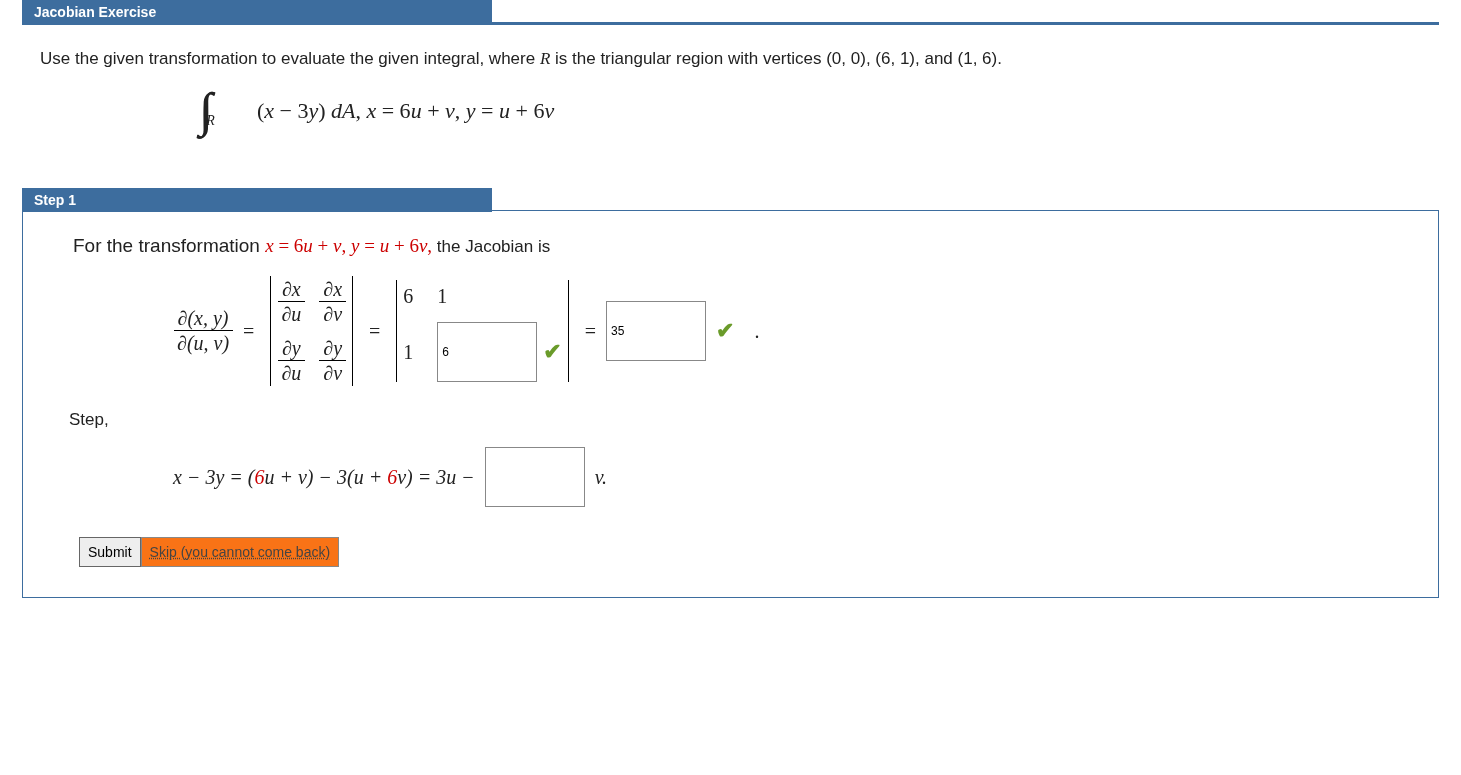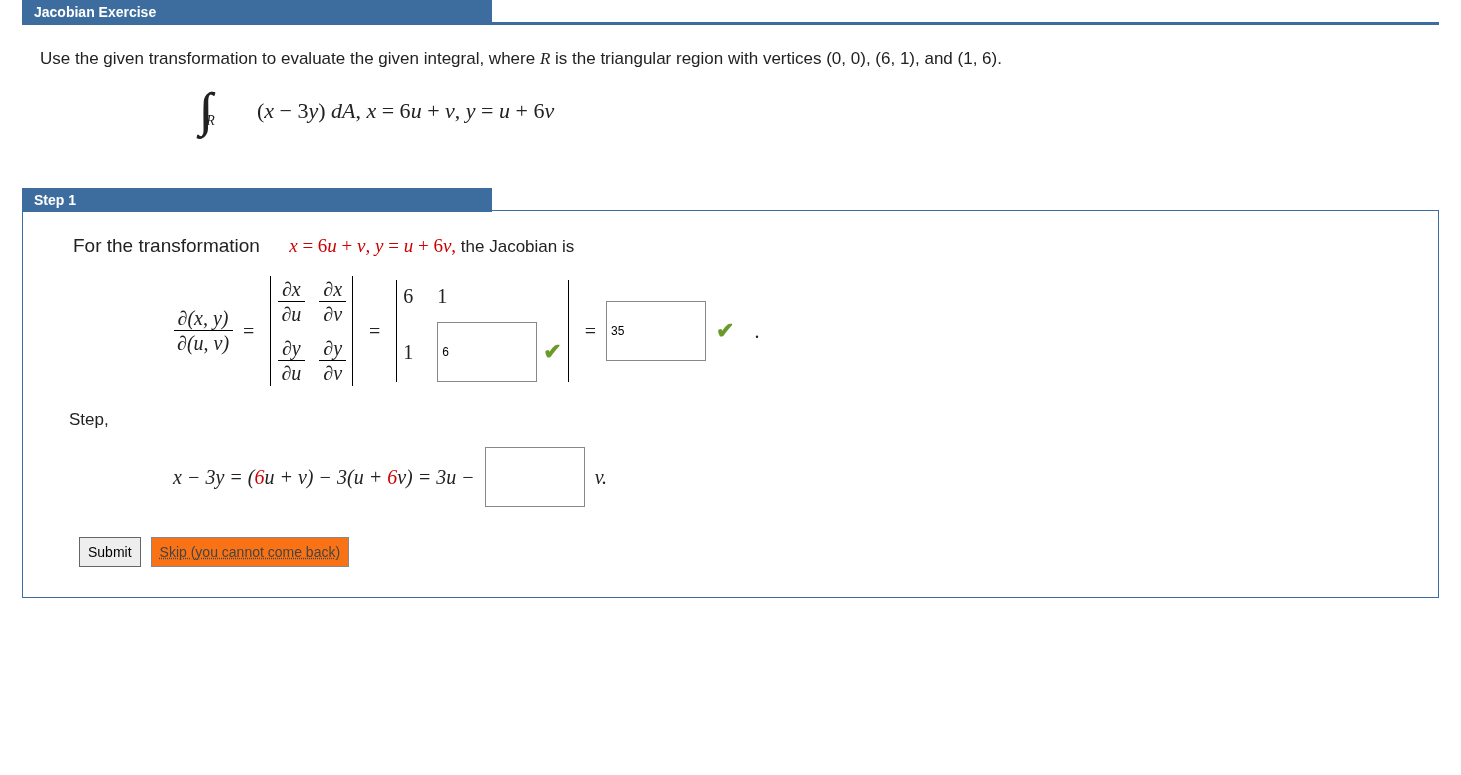--- a/index.html
+++ b/index.html
@@ -123,21 +123,20 @@
     color: #444;
     text-decoration: underline dotted;
     border: 1px solid #888;
     padding: 3px 8px;
     font-size: 14px;
     cursor: pointer;
     background: #f97316;
   }
   .actions {
     display: flex;
-    gap: 10px;
     margin-top: 30px;
     margin-left: 6px;
   }
   .row-math {
      display:flex; align-items:flex-start; gap:8px; flex-wrap:nowrap;margin-left:32px;
   }
 </style>
 </head>
 <body>
 
@@ -170,21 +169,21 @@
 <div style="margin-left:22px;">
   <span class="section-header">Step 1</span>
 </div>
 <hr class="section-rule thin" style="margin-left:22px; margin-right:22px;">
 
 <div class="step-frame">
 <div class="step-body">
 
   <div class="math" style="font-size:19px;">
     <span style="font-family:Verdana,sans-serif; font-size:19px;">For the transformation  </span>
-    <span class="math-italic red" style="font-style:normal;margin-left:24px;">
+    <span class="math-italic red" style="font-style:normal;">
       <span class="math-italic">x</span> = <span class="red">6</span><span class="math-italic">u</span> + <span class="math-italic">v</span>, <span class="math-italic">y</span> = <span class="math-italic">u</span> + <span class="red">6</span><span class="math-italic">v</span>,
     </span>
     <span style="font-family:Verdana,sans-serif; font-size:17px;">  the Jacobian is</span>
   </div>
 
   <div class="eqline math">
     <span class="frac">
       <span class="num math-italic">∂(x, y)</span>
       <span class="den math-italic">∂(u, v)</span>
     </span>

